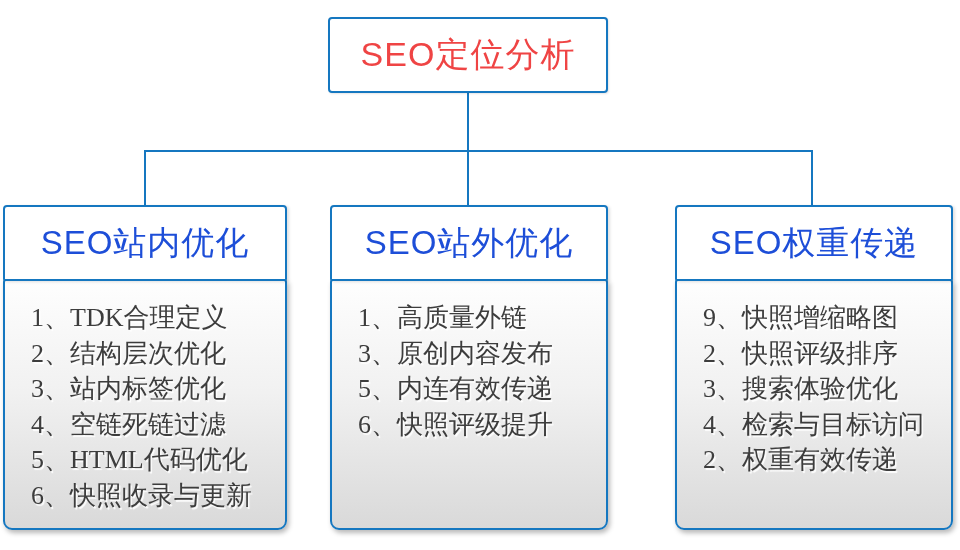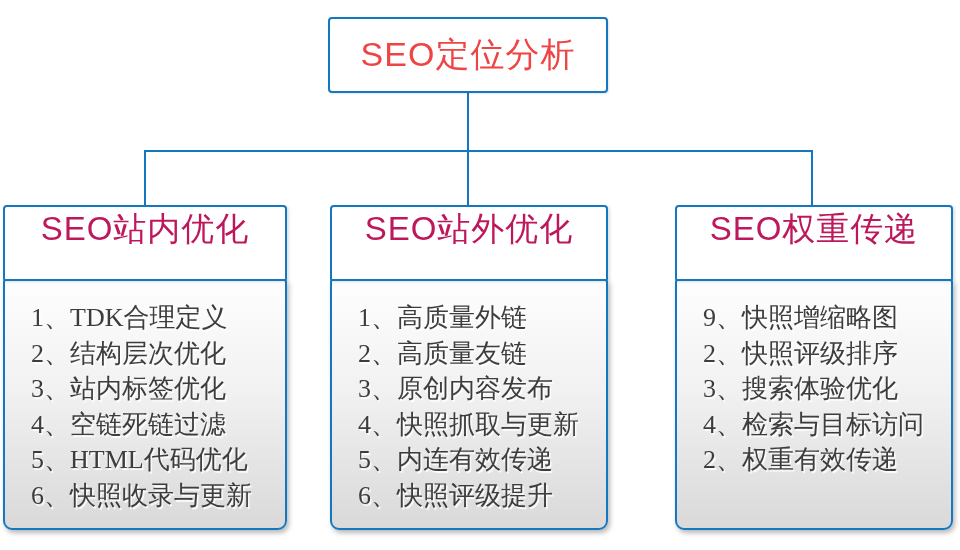--- a/index.html
+++ b/index.html
@@ -36,22 +36,22 @@
   }
   .col-1{left:3px;width:284px;}
   .col-2{left:330px;width:278px;}
   .col-3{left:675px;width:278px;border-radius:22px;}
   .col-header{
     box-sizing:border-box;
     height:76px;
     background:#ffffff;
     border:2px solid #1577c0;
     border-radius:4px 4px 2px 2px;
-    display:flex;justify-content:center;
-    font-size:33px;color:#be185d;
+    display:flex;align-items:center;justify-content:center;
+    font-size:33px;color:#1d4ed8;
     letter-spacing:1px;
     box-shadow:2px 1px 3px rgba(0,0,0,0.12);
     z-index:2;
   }
   .col-list{
     box-sizing:border-box;
     height:251px;
     margin-top:-2px;
     background:linear-gradient(to bottom,#fefefe 0%,#f1f1f1 45%,#e4e4e4 75%,#d9d9d9 100%);
     border:2px solid #1577c0;
@@ -97,23 +97,21 @@
         <div class="list-item">6、快照收录与更新</div>
       </div>
   </div>
 
   <div class="column col-2">
     <div class="col-header">
       <span>SEO站外优化</span>
     </div>
     <div class="col-list">
         <div class="list-item">1、高质量外链</div>
-        <div class="list-item">2、高质量友链</div>
         <div class="list-item">3、原创内容发布</div>
-        <div class="list-item">4、快照抓取与更新</div>
         <div class="list-item">5、内连有效传递</div>
         <div class="list-item">6、快照评级提升</div>
       </div>
   </div>
 
   <div class="column col-3">
     <div class="col-header">
       <span>SEO权重传递</span>
     </div>
     <div class="col-list">

